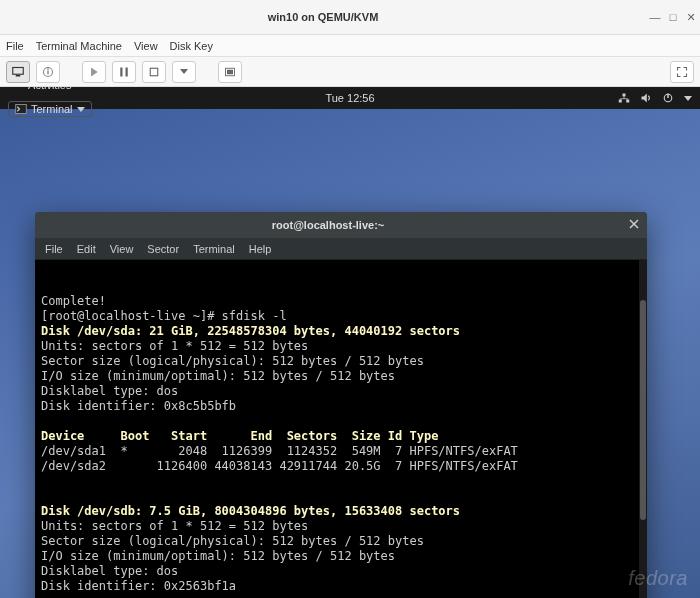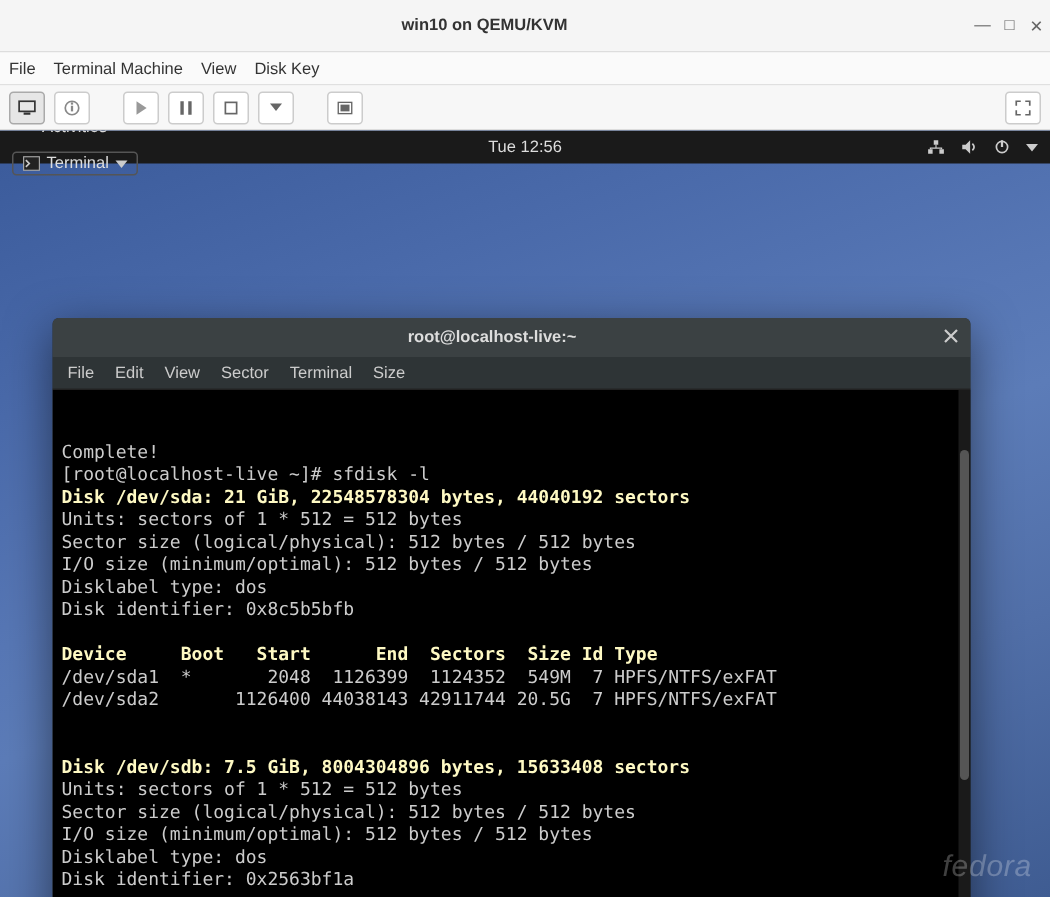--- a/index.html
+++ b/index.html
@@ -159,21 +159,21 @@
             <path d="M1 1 L9 9 M9 1 L1 9" stroke="#ccc" stroke-width="1.5"></path>
           </svg>
       </div>
     </div>
     <div class="term-menubar">
       <span>File</span>
       <span>Edit</span>
       <span>View</span>
       <span>Sector</span>
       <span>Terminal</span>
-      <span>Size</span>
+      <span>Help</span>
     </div>
     <div class="term-body" id="term-body">
       <div>Complete!</div><div>[root@localhost-live ~]# sfdisk -l</div><div class="bold">Disk /dev/sda: 21 GiB, 22548578304 bytes, 44040192 sectors</div><div>Units: sectors of 1 * 512 = 512 bytes</div><div>Sector size (logical/physical): 512 bytes / 512 bytes</div><div>I/O size (minimum/optimal): 512 bytes / 512 bytes</div><div>Disklabel type: dos</div><div>Disk identifier: 0x8c5b5bfb</div><div>&nbsp;</div><div class="bold">Device     Boot   Start      End  Sectors  Size Id Type</div><div>/dev/sda1  *       2048  1126399  1124352  549M  7 HPFS/NTFS/exFAT</div><div>/dev/sda2       1126400 44038143 42911744 20.5G  7 HPFS/NTFS/exFAT</div><div>&nbsp;</div><div>&nbsp;</div><div class="bold">Disk /dev/sdb: 7.5 GiB, 8004304896 bytes, 15633408 sectors</div><div>Units: sectors of 1 * 512 = 512 bytes</div><div>Sector size (logical/physical): 512 bytes / 512 bytes</div><div>I/O size (minimum/optimal): 512 bytes / 512 bytes</div><div>Disklabel type: dos</div><div>Disk identifier: 0x2563bf1a</div><div>&nbsp;</div><div class="bold">Device     Boot Start     End Sectors  Size Id Type</div><div class="term-scroll">
         <div class="thumb"></div>
       </div>
     </div>
   </div>
 
   <div class="fedora-mark">fedora</div>
 </div>

